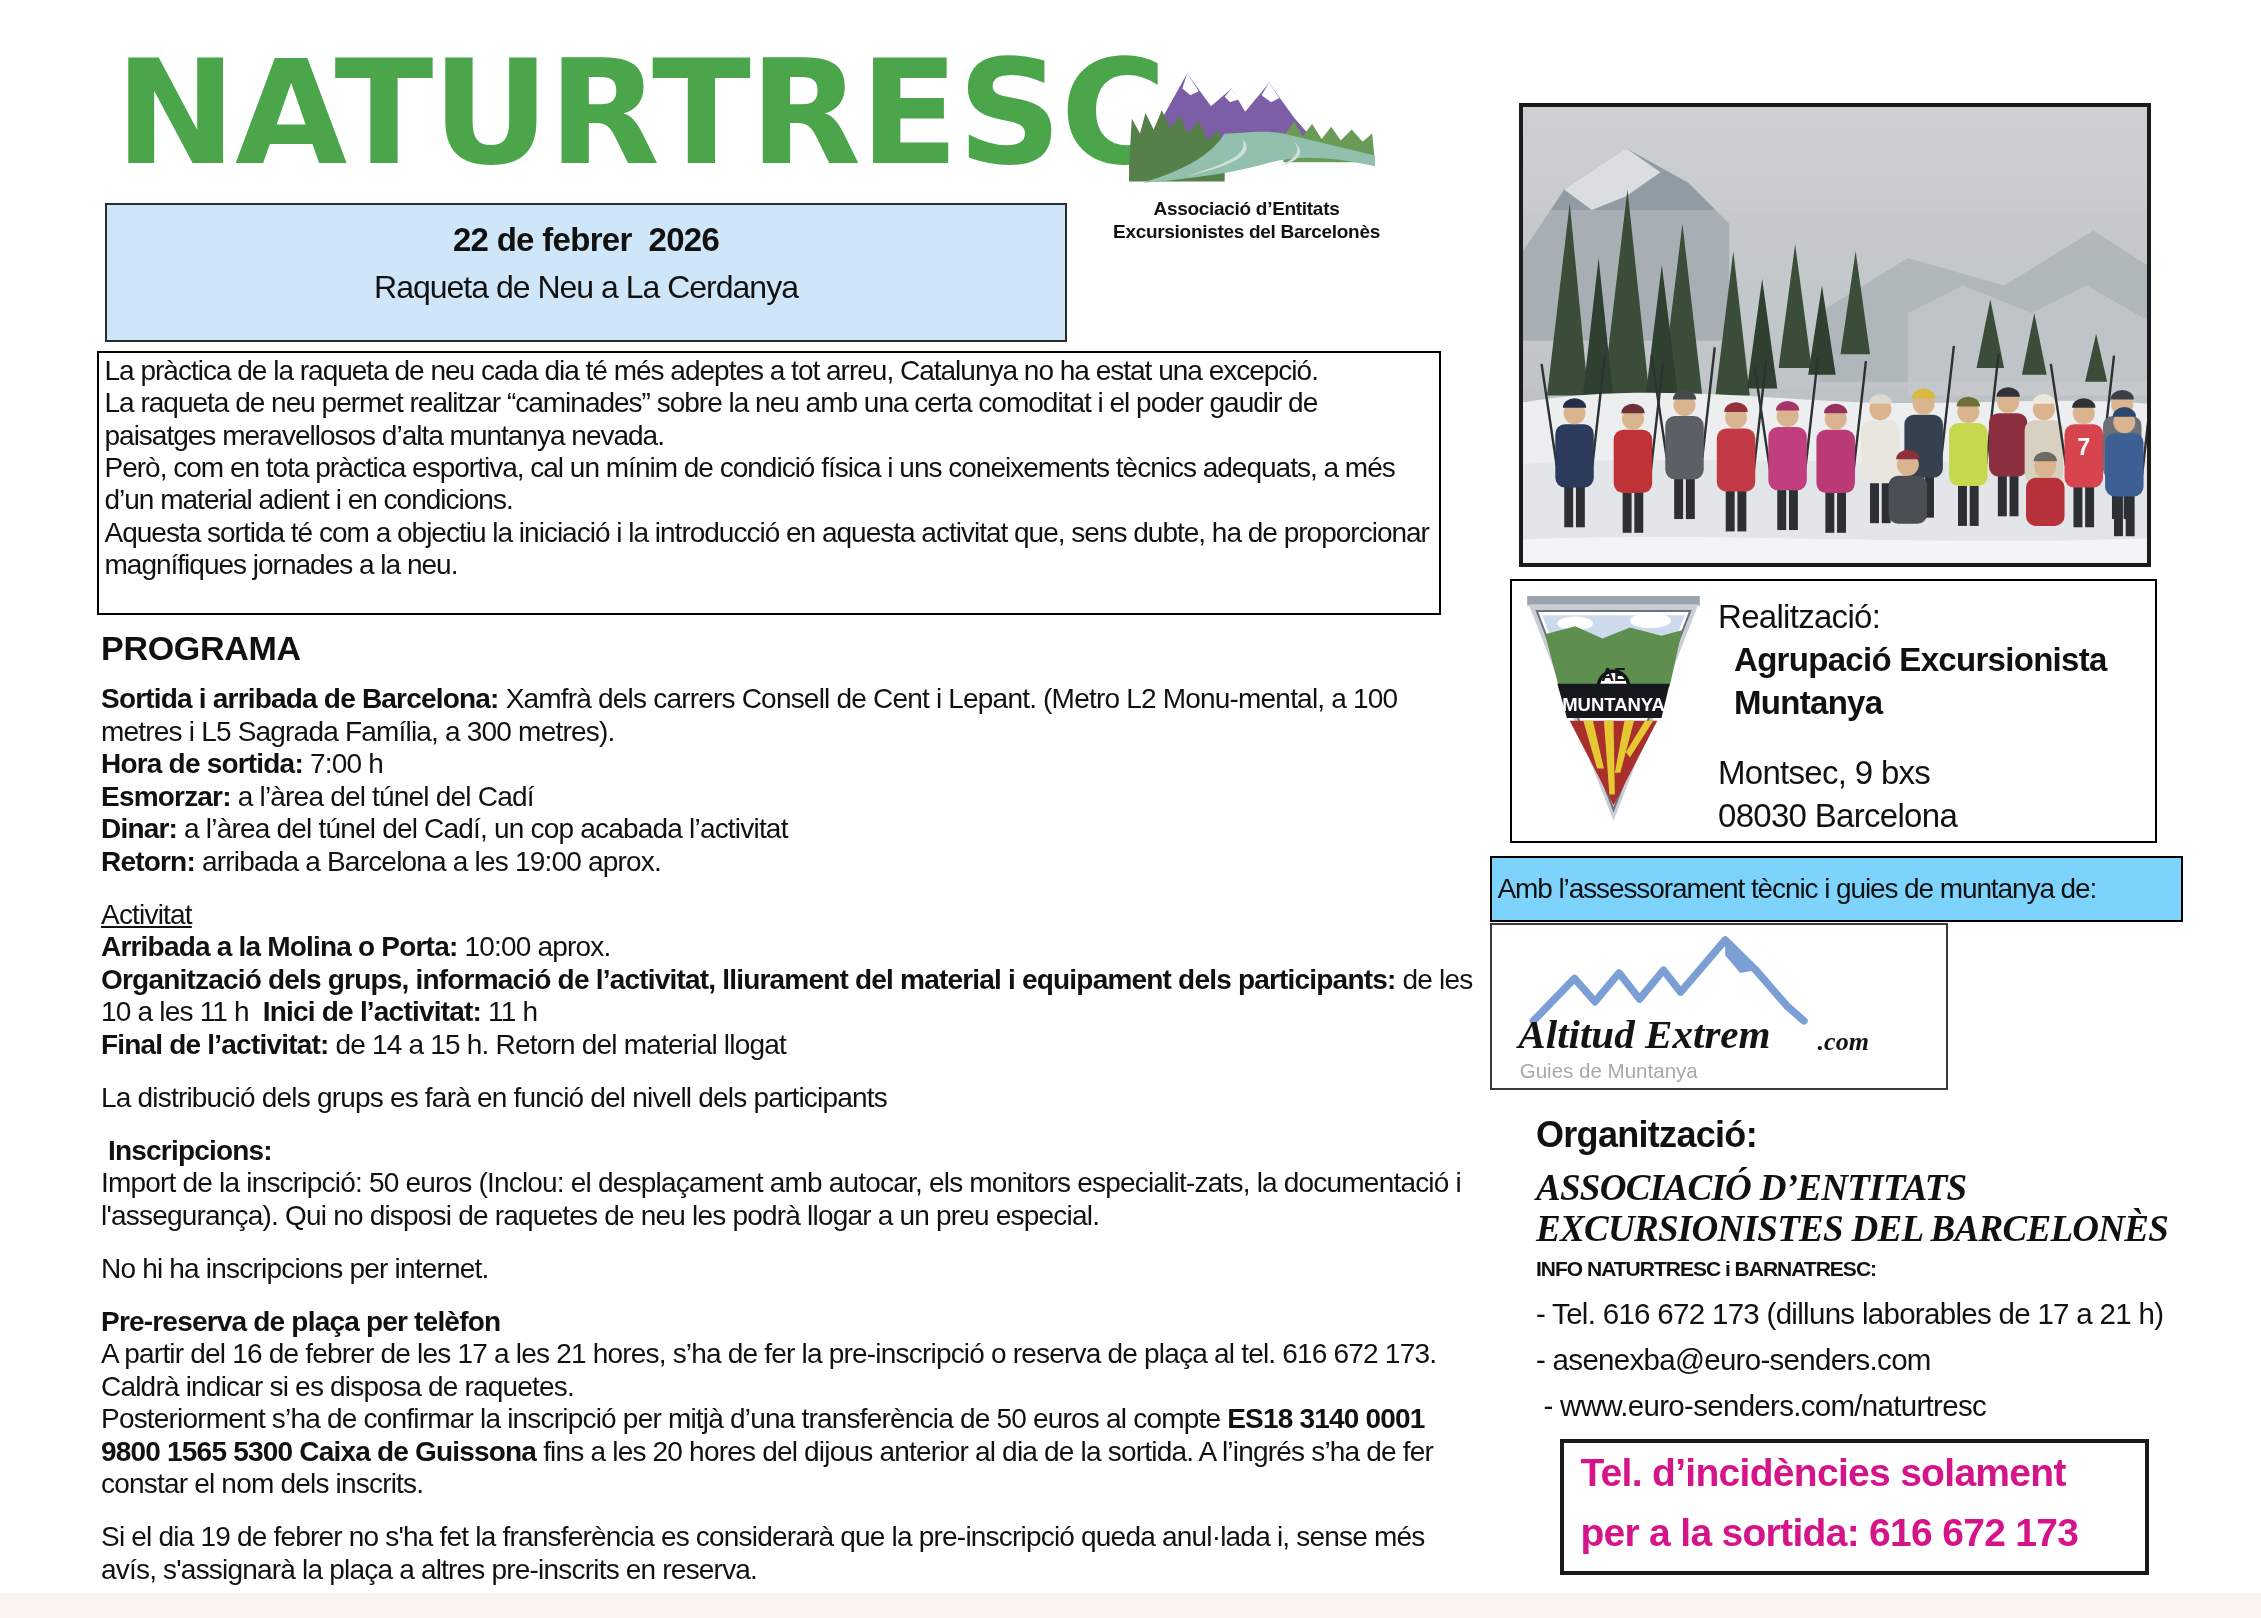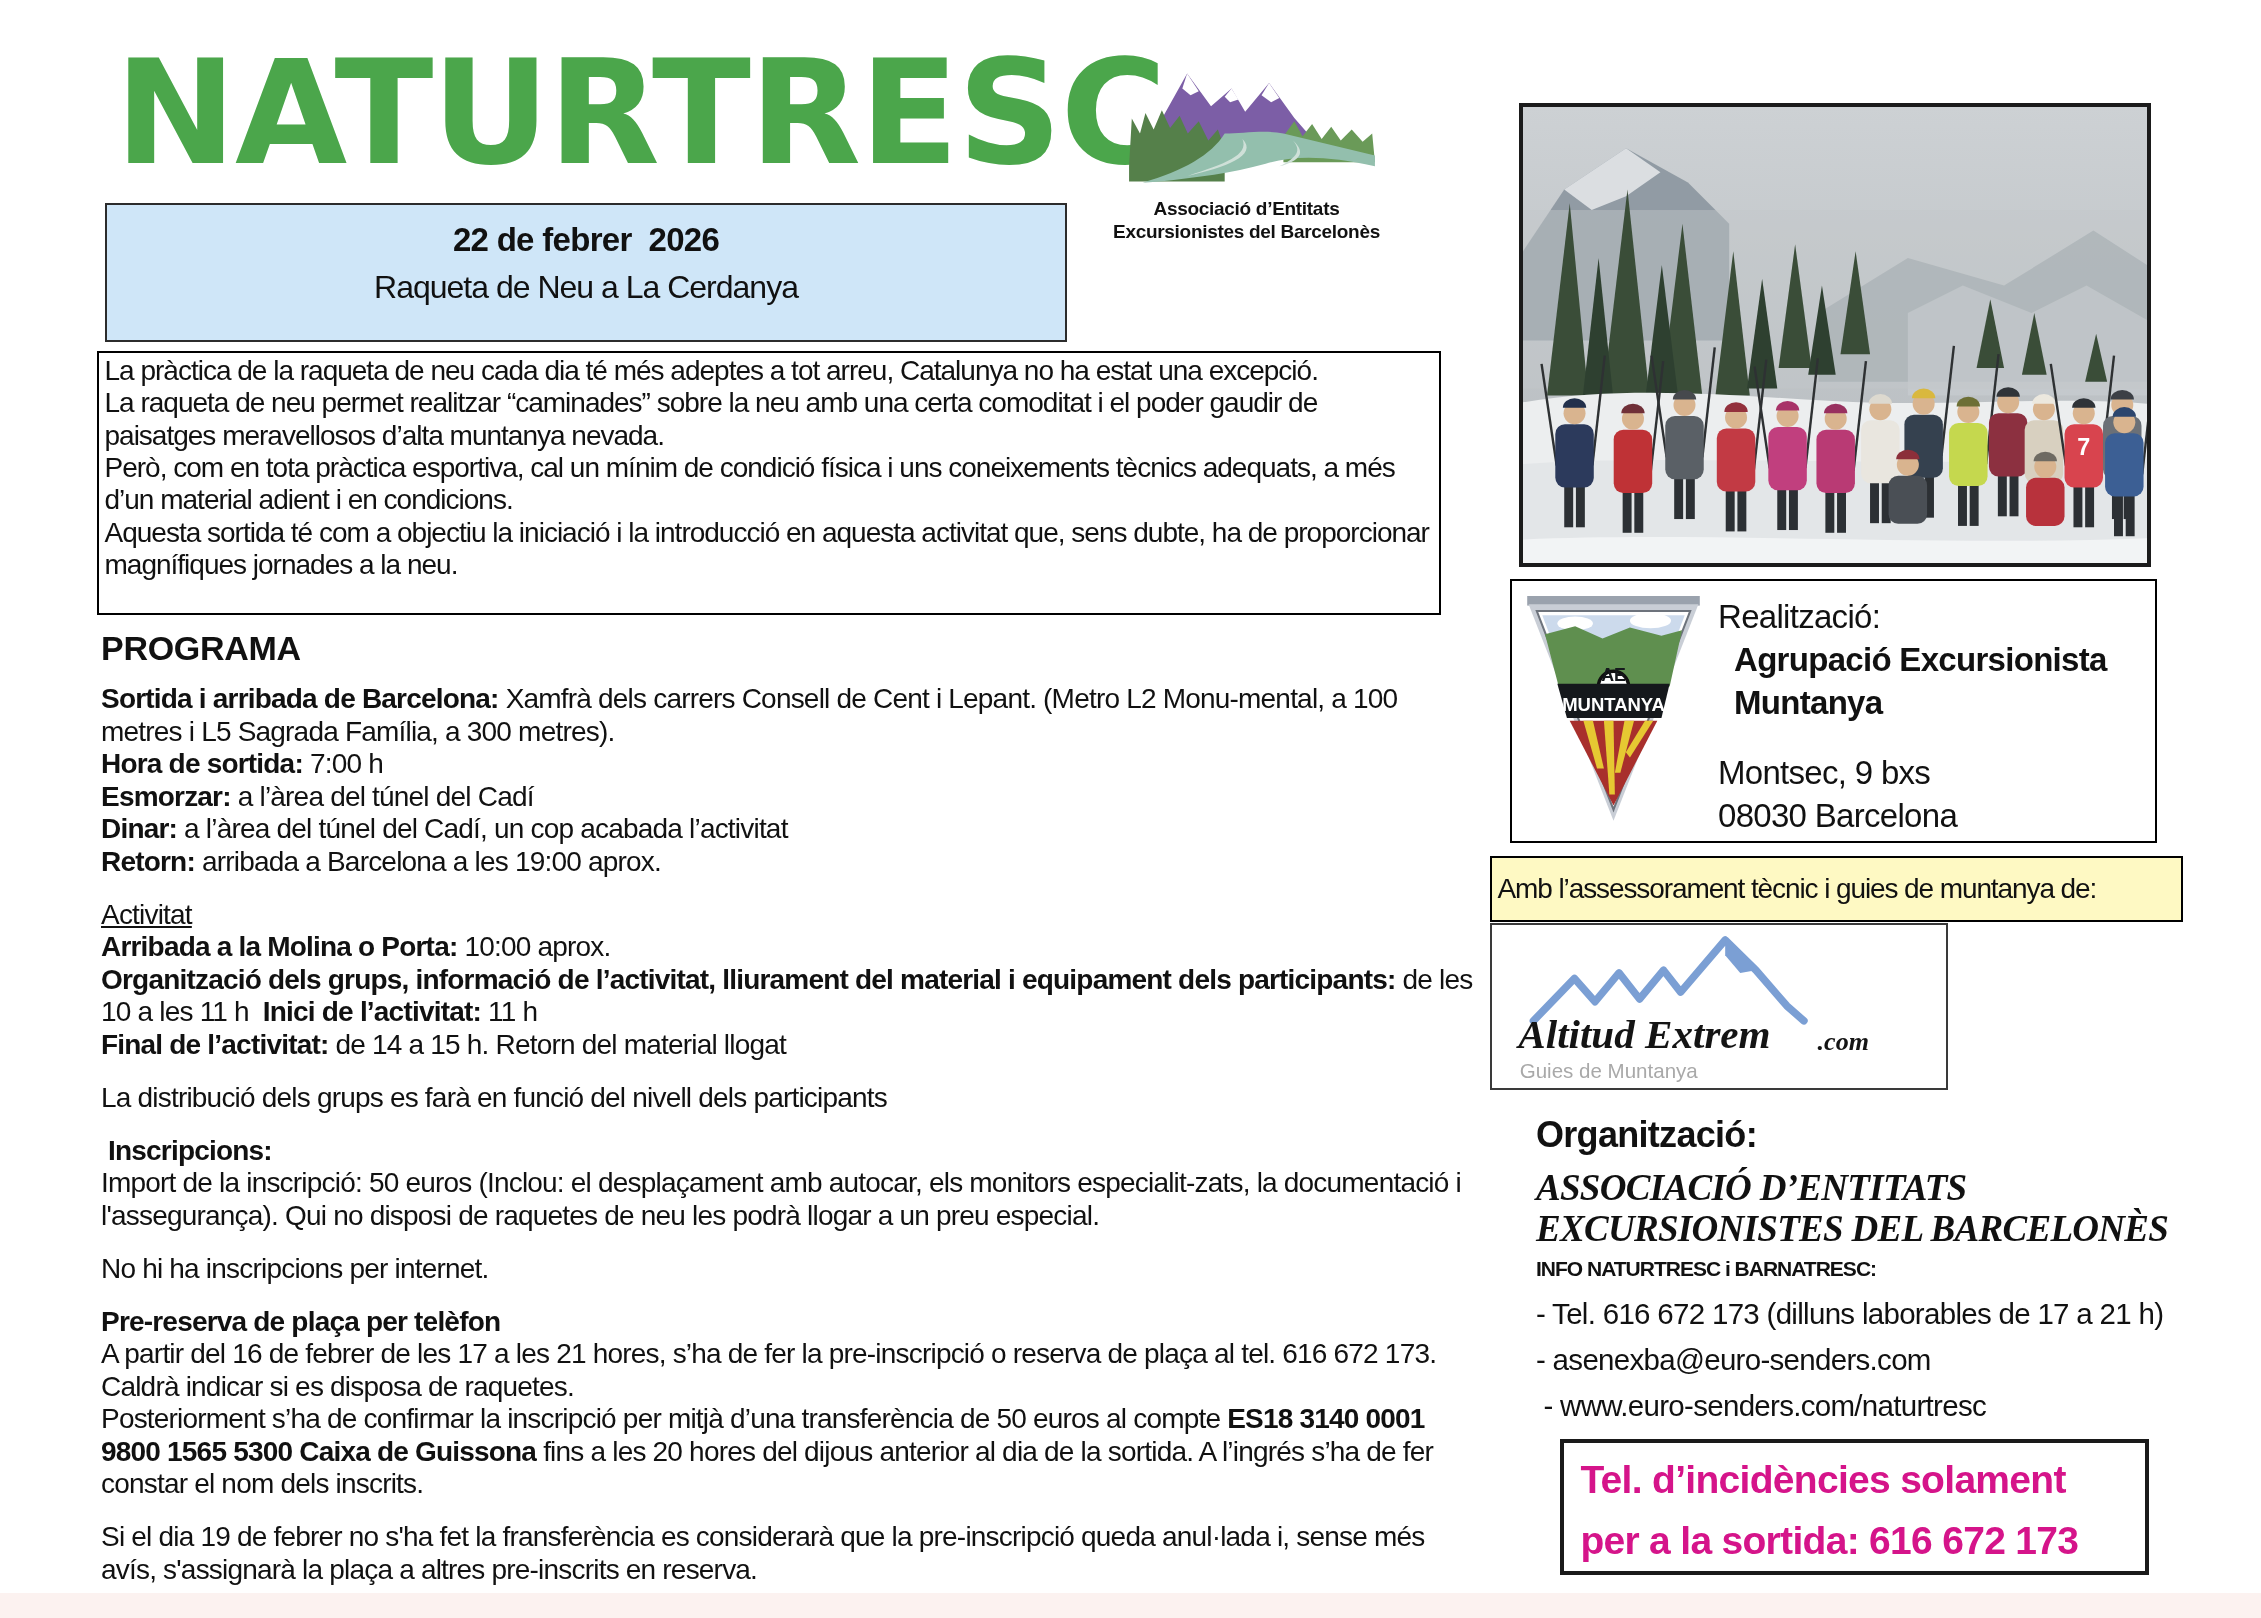--- a/index.html
+++ b/index.html
@@ -42,37 +42,37 @@
   .realitzacio-box{position:absolute;left:1510px;top:579px;width:647px;height:264px;
         border:2.7px solid #000;box-sizing:border-box;background:#fff;}
   .pennant{position:absolute;left:15px;top:15px;width:173px;height:226px;}
   .realitzacio-text{position:absolute;left:206px;top:15px;width:425px;font-size:33px;line-height:1.3;
         letter-spacing:-0.7px;}
   .realitzacio-text .bold{font-weight:bold;margin-left:16px;}
   .realitzacio-text .spacer{height:27px;}
 
   .assess-box{position:absolute;left:1490px;top:856px;width:693px;height:66px;border:2.1px solid #000;
         box-sizing:border-box;display:flex;align-items:center;padding-left:5.5px;font-size:28px;
-        letter-spacing:-1.1px;background:#fef9c3;}
+        letter-spacing:-1.1px;background:#7dd3fc;}
 
   .altitud-box{position:absolute;left:1490px;top:923px;width:458px;height:167px;border:2.1px solid #3a3a3a;
         box-sizing:border-box;background:#fff;}
   .altitud-box svg{display:block;width:100%;height:100%;}
 
   .org-block{position:absolute;left:1536px;top:1114px;width:719px;}
   .org-heading{font-size:36px;font-weight:bold;letter-spacing:-0.7px;}
   .org-name{margin-top:12.3px;font-family:"Liberation Serif", serif;font-style:italic;font-weight:bold;
         font-size:37px;line-height:1.1;letter-spacing:-0.7px;}
   .org-info{margin-top:6.9px;font-size:21px;font-weight:bold;letter-spacing:-1px;}
   .org-items{margin-top:15px;font-size:29.5px;line-height:1.2;letter-spacing:-0.7px;white-space:pre-wrap;}
   .org-items .item{margin-bottom:11px;}
 
   .incid-box{position:absolute;left:1560px;top:1439px;width:589px;height:136px;border:4.1px solid #1a1a1a;
         box-sizing:border-box;background:#fff;padding-left:16.4px;display:flex;flex-direction:column;
-        justify-content:flex-end;}
+        justify-content:flex-start;}
   .incid-line{font-size:39px;font-weight:bold;letter-spacing:-0.7px;line-height:1.55;}
 
   .footer-strip{position:absolute;left:0;top:1593px;width:2261px;height:25px;background:#fcf2f0;}
 </style>
 </head>
 <body>
 
 <div class="page">
 
   <div class="main-title" style="color: rgb(75, 166, 75);">NATURTRESC</div>

